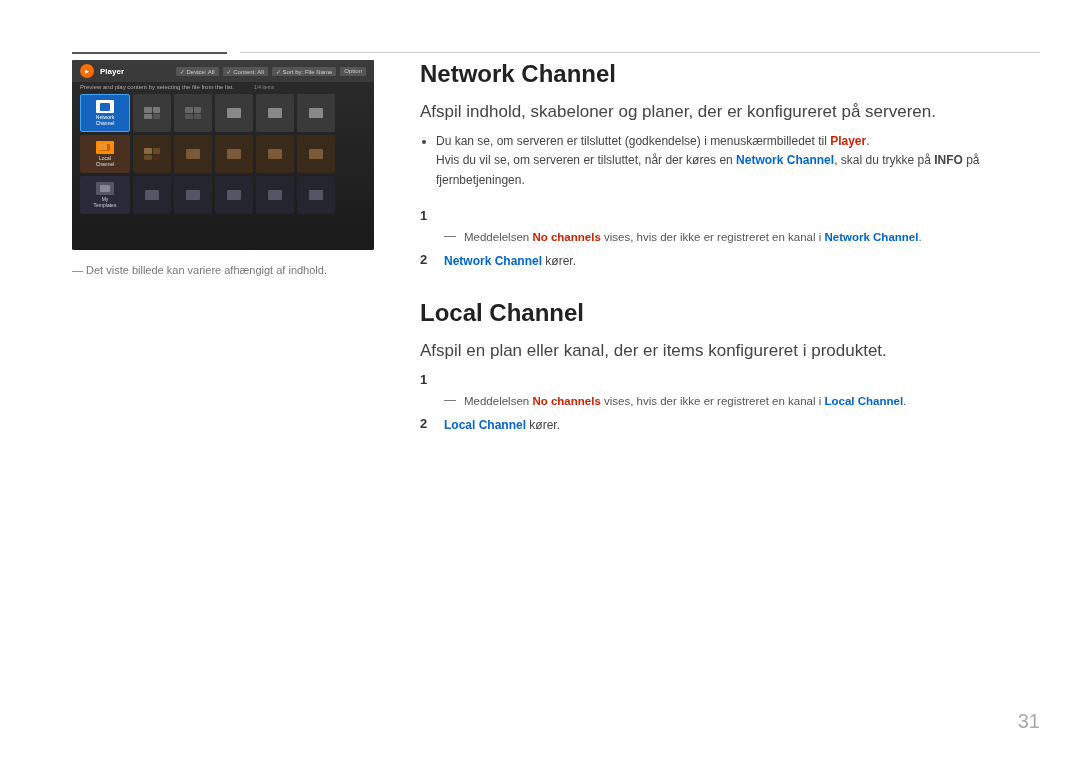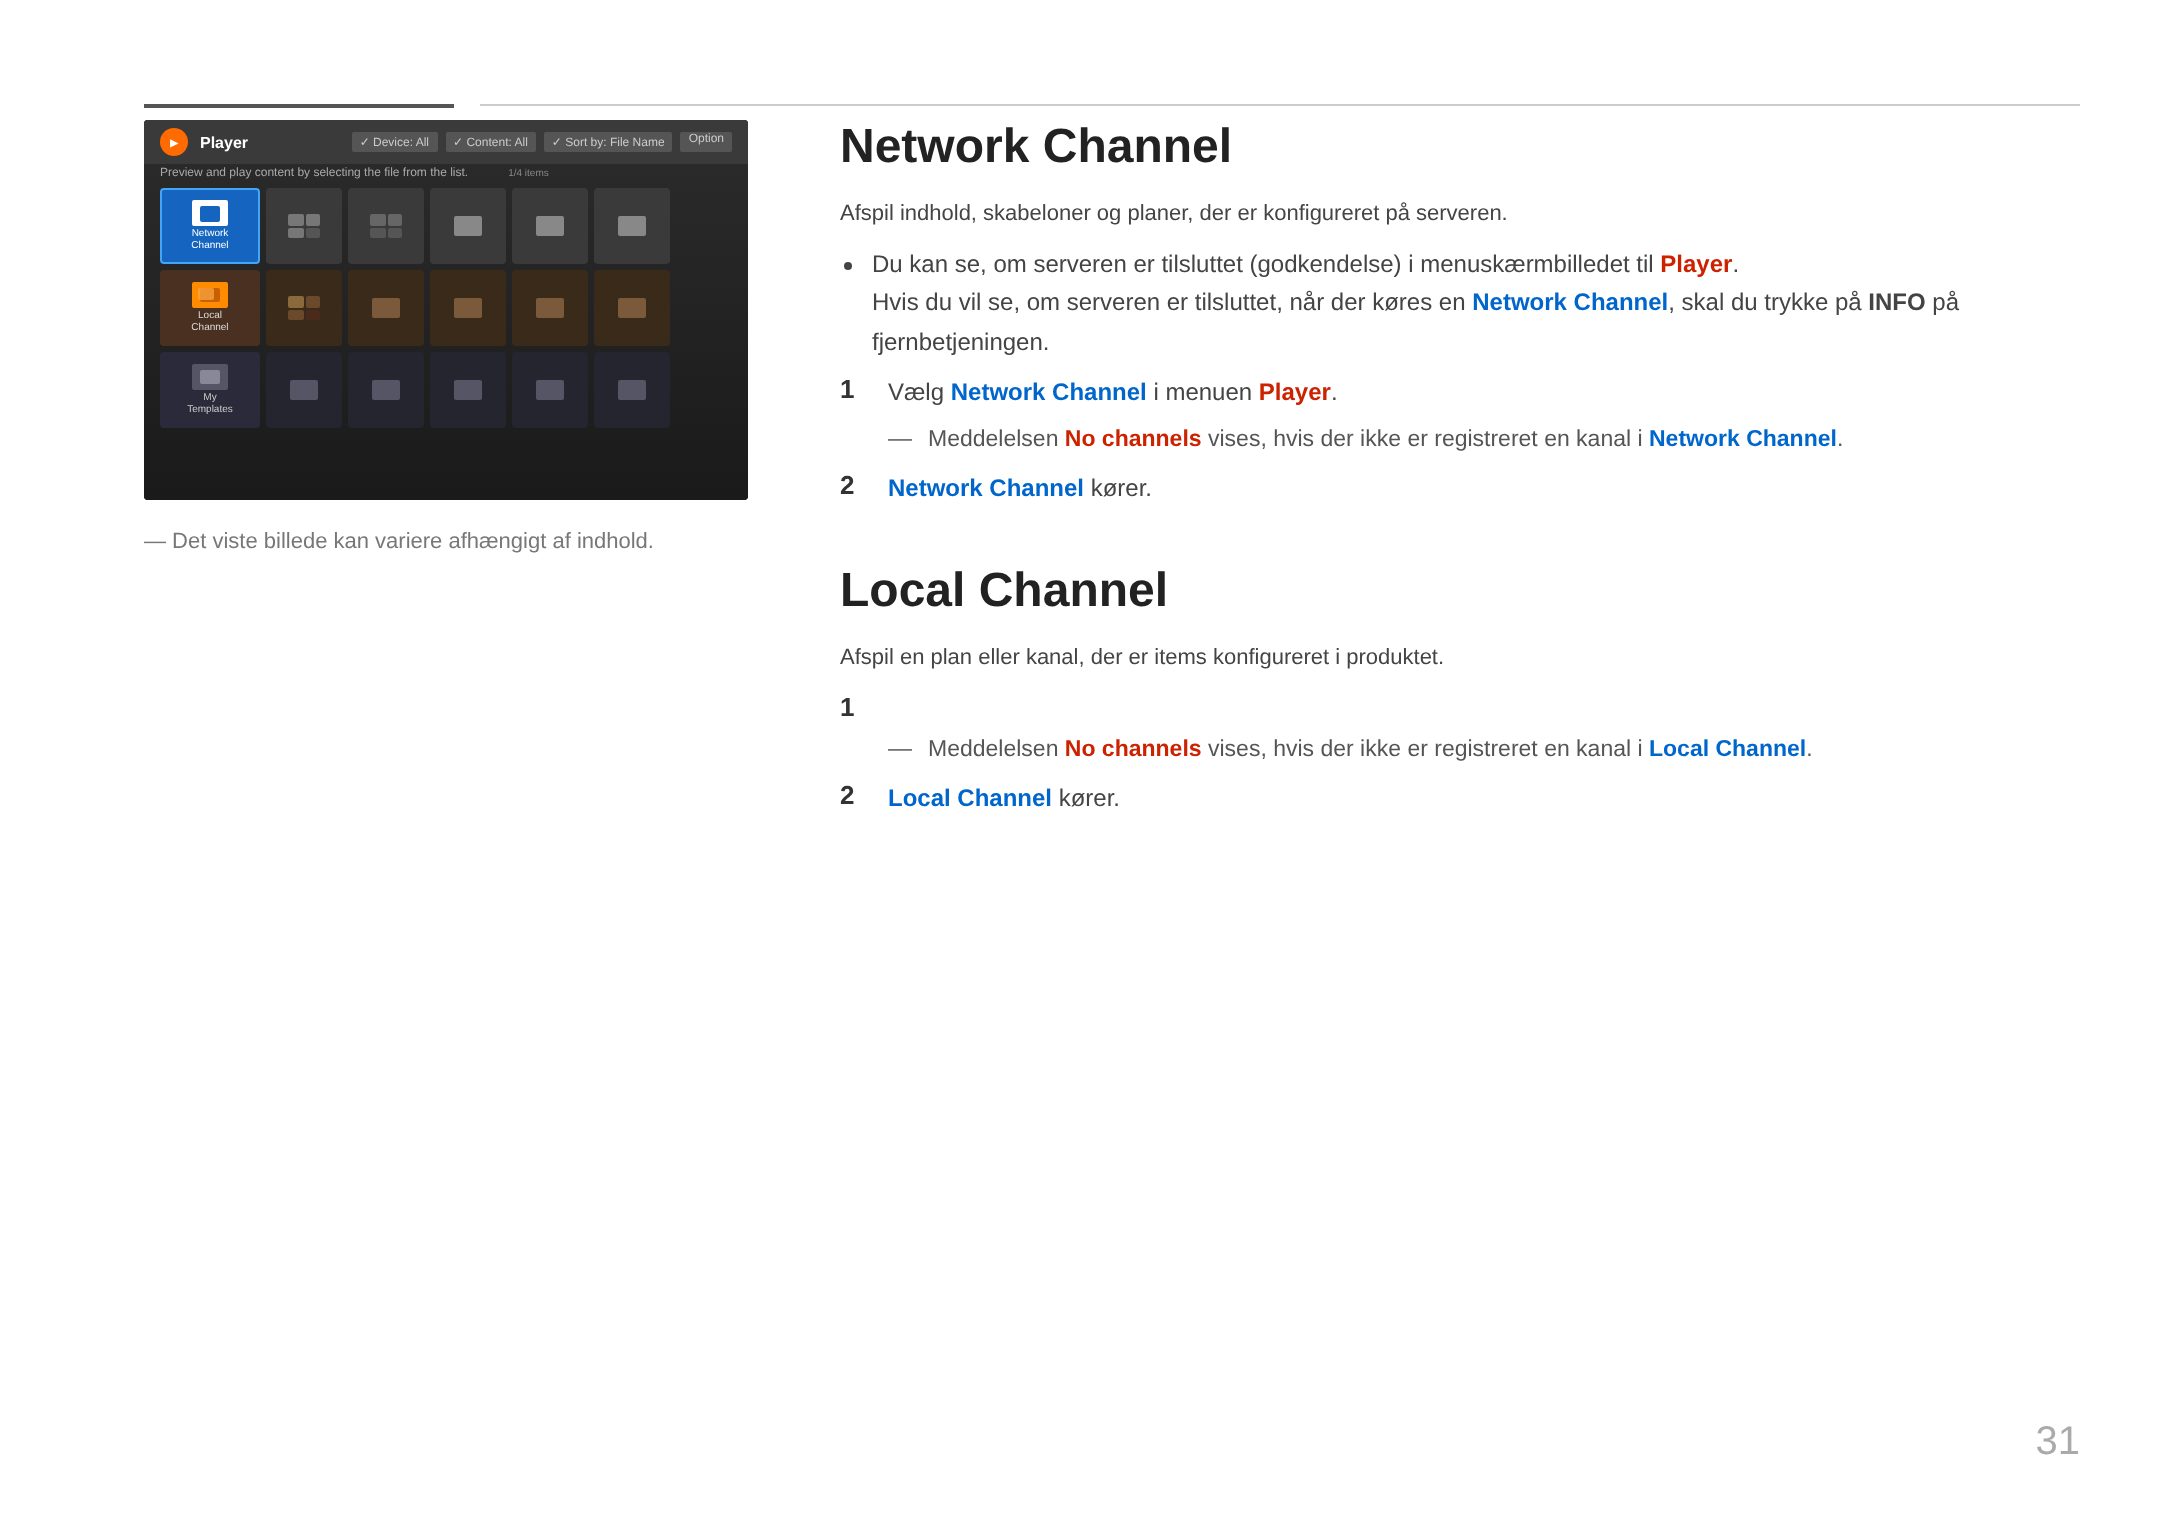--- a/index.html
+++ b/index.html
@@ -99,29 +99,29 @@
 
     .section-title {
       font-size: 24px;
       font-weight: bold;
       color: #222;
       margin-bottom: 10px;
       line-height: 1.2;
     }
 
     .section-desc {
-      font-size: 11px;
+      font-size: 17px;
       color: #444;
       margin-bottom: 8px;
       line-height: 1.5;
     }
 
     .bullet-list {
       margin-left: 16px;
-      margin-bottom: 6px;
+      margin-bottom: 18px;
     }
 
     .bullet-item {
       font-size: 12px;
       color: #444;
       line-height: 1.6;
       list-style: disc;
       margin-bottom: 3px;
     }
 
@@ -323,23 +323,20 @@
 
     <ul class="bullet-list">
       <li class="bullet-item">
         Du kan se, om serveren er tilsluttet (godkendelse) i menuskærmbilledet til <strong class="highlight-red">Player</strong>.<br>
         Hvis du vil se, om serveren er tilsluttet, når der køres en <strong class="highlight-blue">Network Channel</strong>, skal du trykke på <strong class="highlight-bold">INFO</strong> på fjernbetjeningen.
       </li>
     </ul>
 
     <div class="step-container">
       <span class="step-number">1</span>
-      <span class="step-text">
-        Vælg <strong class="highlight-blue">Network Channel</strong> i menuen <strong class="highlight-red">Player</strong>.
-      </span>
     </div>
 
     <div class="note-container">
       <span class="note-dash">―</span>
       <span class="note-text">
         Meddelelsen <strong class="highlight-red">No channels</strong> vises, hvis der ikke er registreret en kanal i <strong class="highlight-blue">Network Channel</strong>.
       </span>
     </div>
 
     <div class="step-container">

